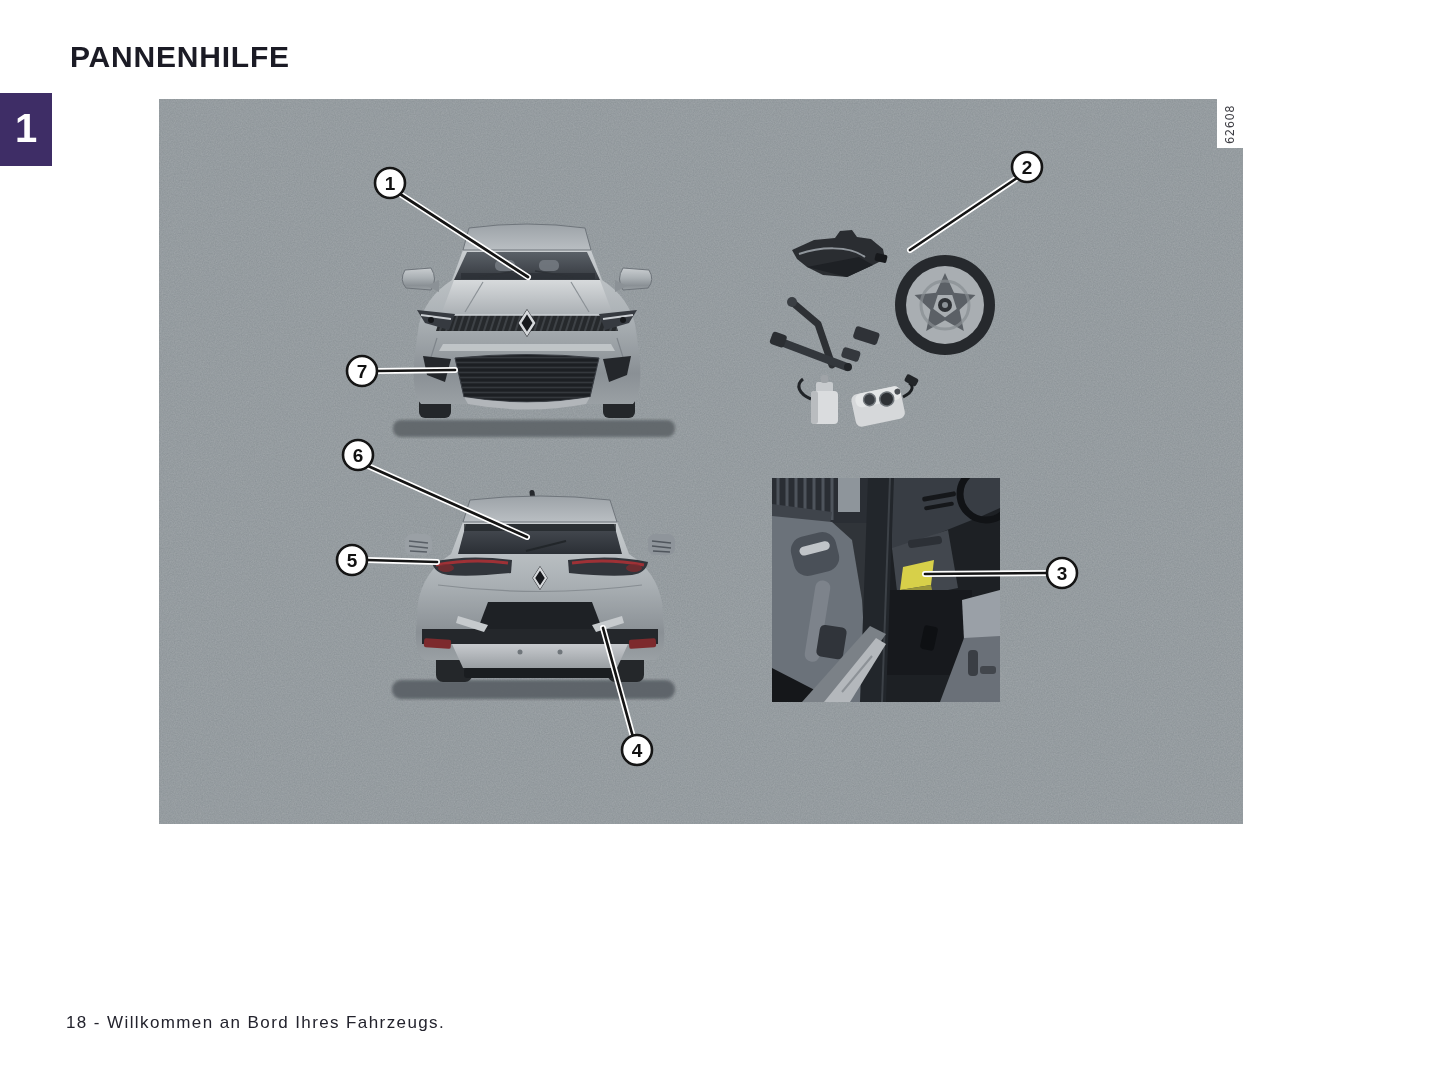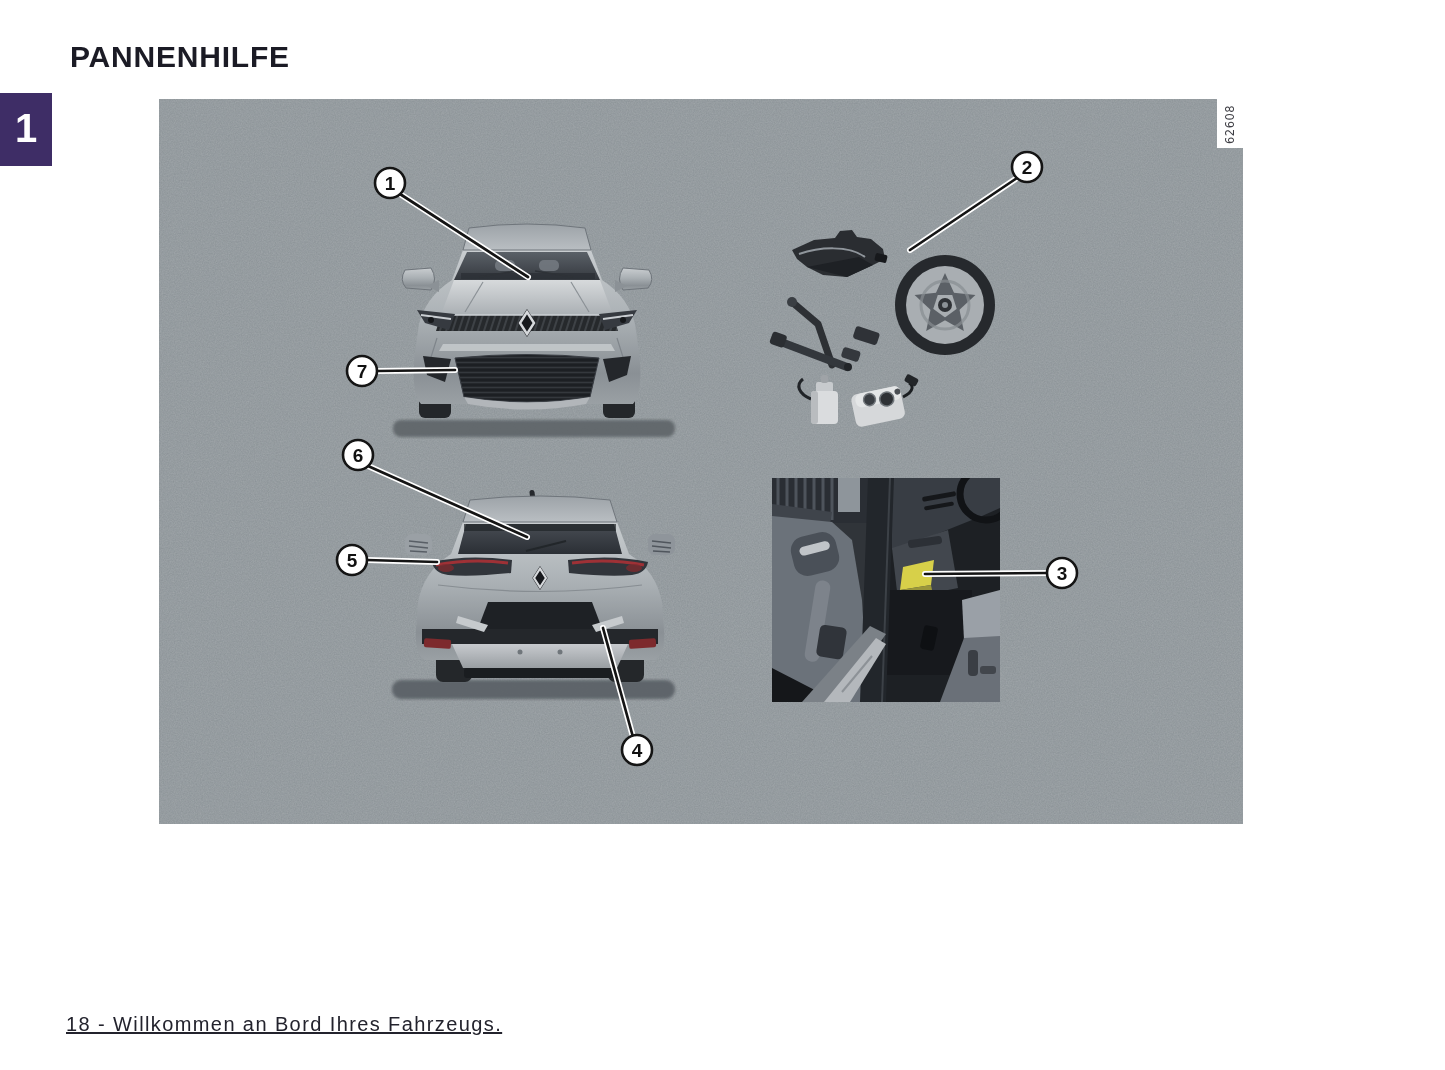--- a/index.html
+++ b/index.html
@@ -4,22 +4,22 @@
 <style>
   html,body{margin:0;padding:0;background:#ffffff;}
   .page{position:relative;width:1445px;height:1070px;background:#ffffff;overflow:hidden;
         font-family:"Liberation Sans",sans-serif;}
   .title{position:absolute;left:70px;top:40px;margin:0;font-size:30px;font-weight:700;
          letter-spacing:.8px;color:#1b1b25;}
   .chapter-tab{position:absolute;left:0;top:93px;width:52px;height:73px;background:#3e2d66;
          color:#ffffff;display:flex;align-items:center;justify-content:center;}
   .chapter-tab span{font-size:40px;font-weight:700;line-height:1;padding-bottom:4px;}
   .figure{position:absolute;left:159px;top:99px;width:1084px;height:725px;margin:0;}
-  .footer{position:absolute;left:66px;top:1013px;font-size:20px;letter-spacing:1.4px;
-         color:#23232d;text-decoration:underline;}
+  .footer{position:absolute;left:66px;top:1013px;font-size:17px;letter-spacing:1.4px;
+         color:#23232d;}
   
   .co-casing{stroke:#ffffff;stroke-width:6;fill:none;stroke-linecap:round;}
   .co-line{stroke:#141414;stroke-width:2.7;fill:none;stroke-linecap:round;}
   .co-circle{fill:#ffffff;stroke:#141414;stroke-width:2.6;}
   .co-num{font-family:"Liberation Sans",sans-serif;font-size:19px;font-weight:700;fill:#111111;}
   .code-text{font-family:"DejaVu Sans",sans-serif;font-size:11.5px;fill:#3e3e44;letter-spacing:.5px;}
 </style>
 </head>
 <body>
 

